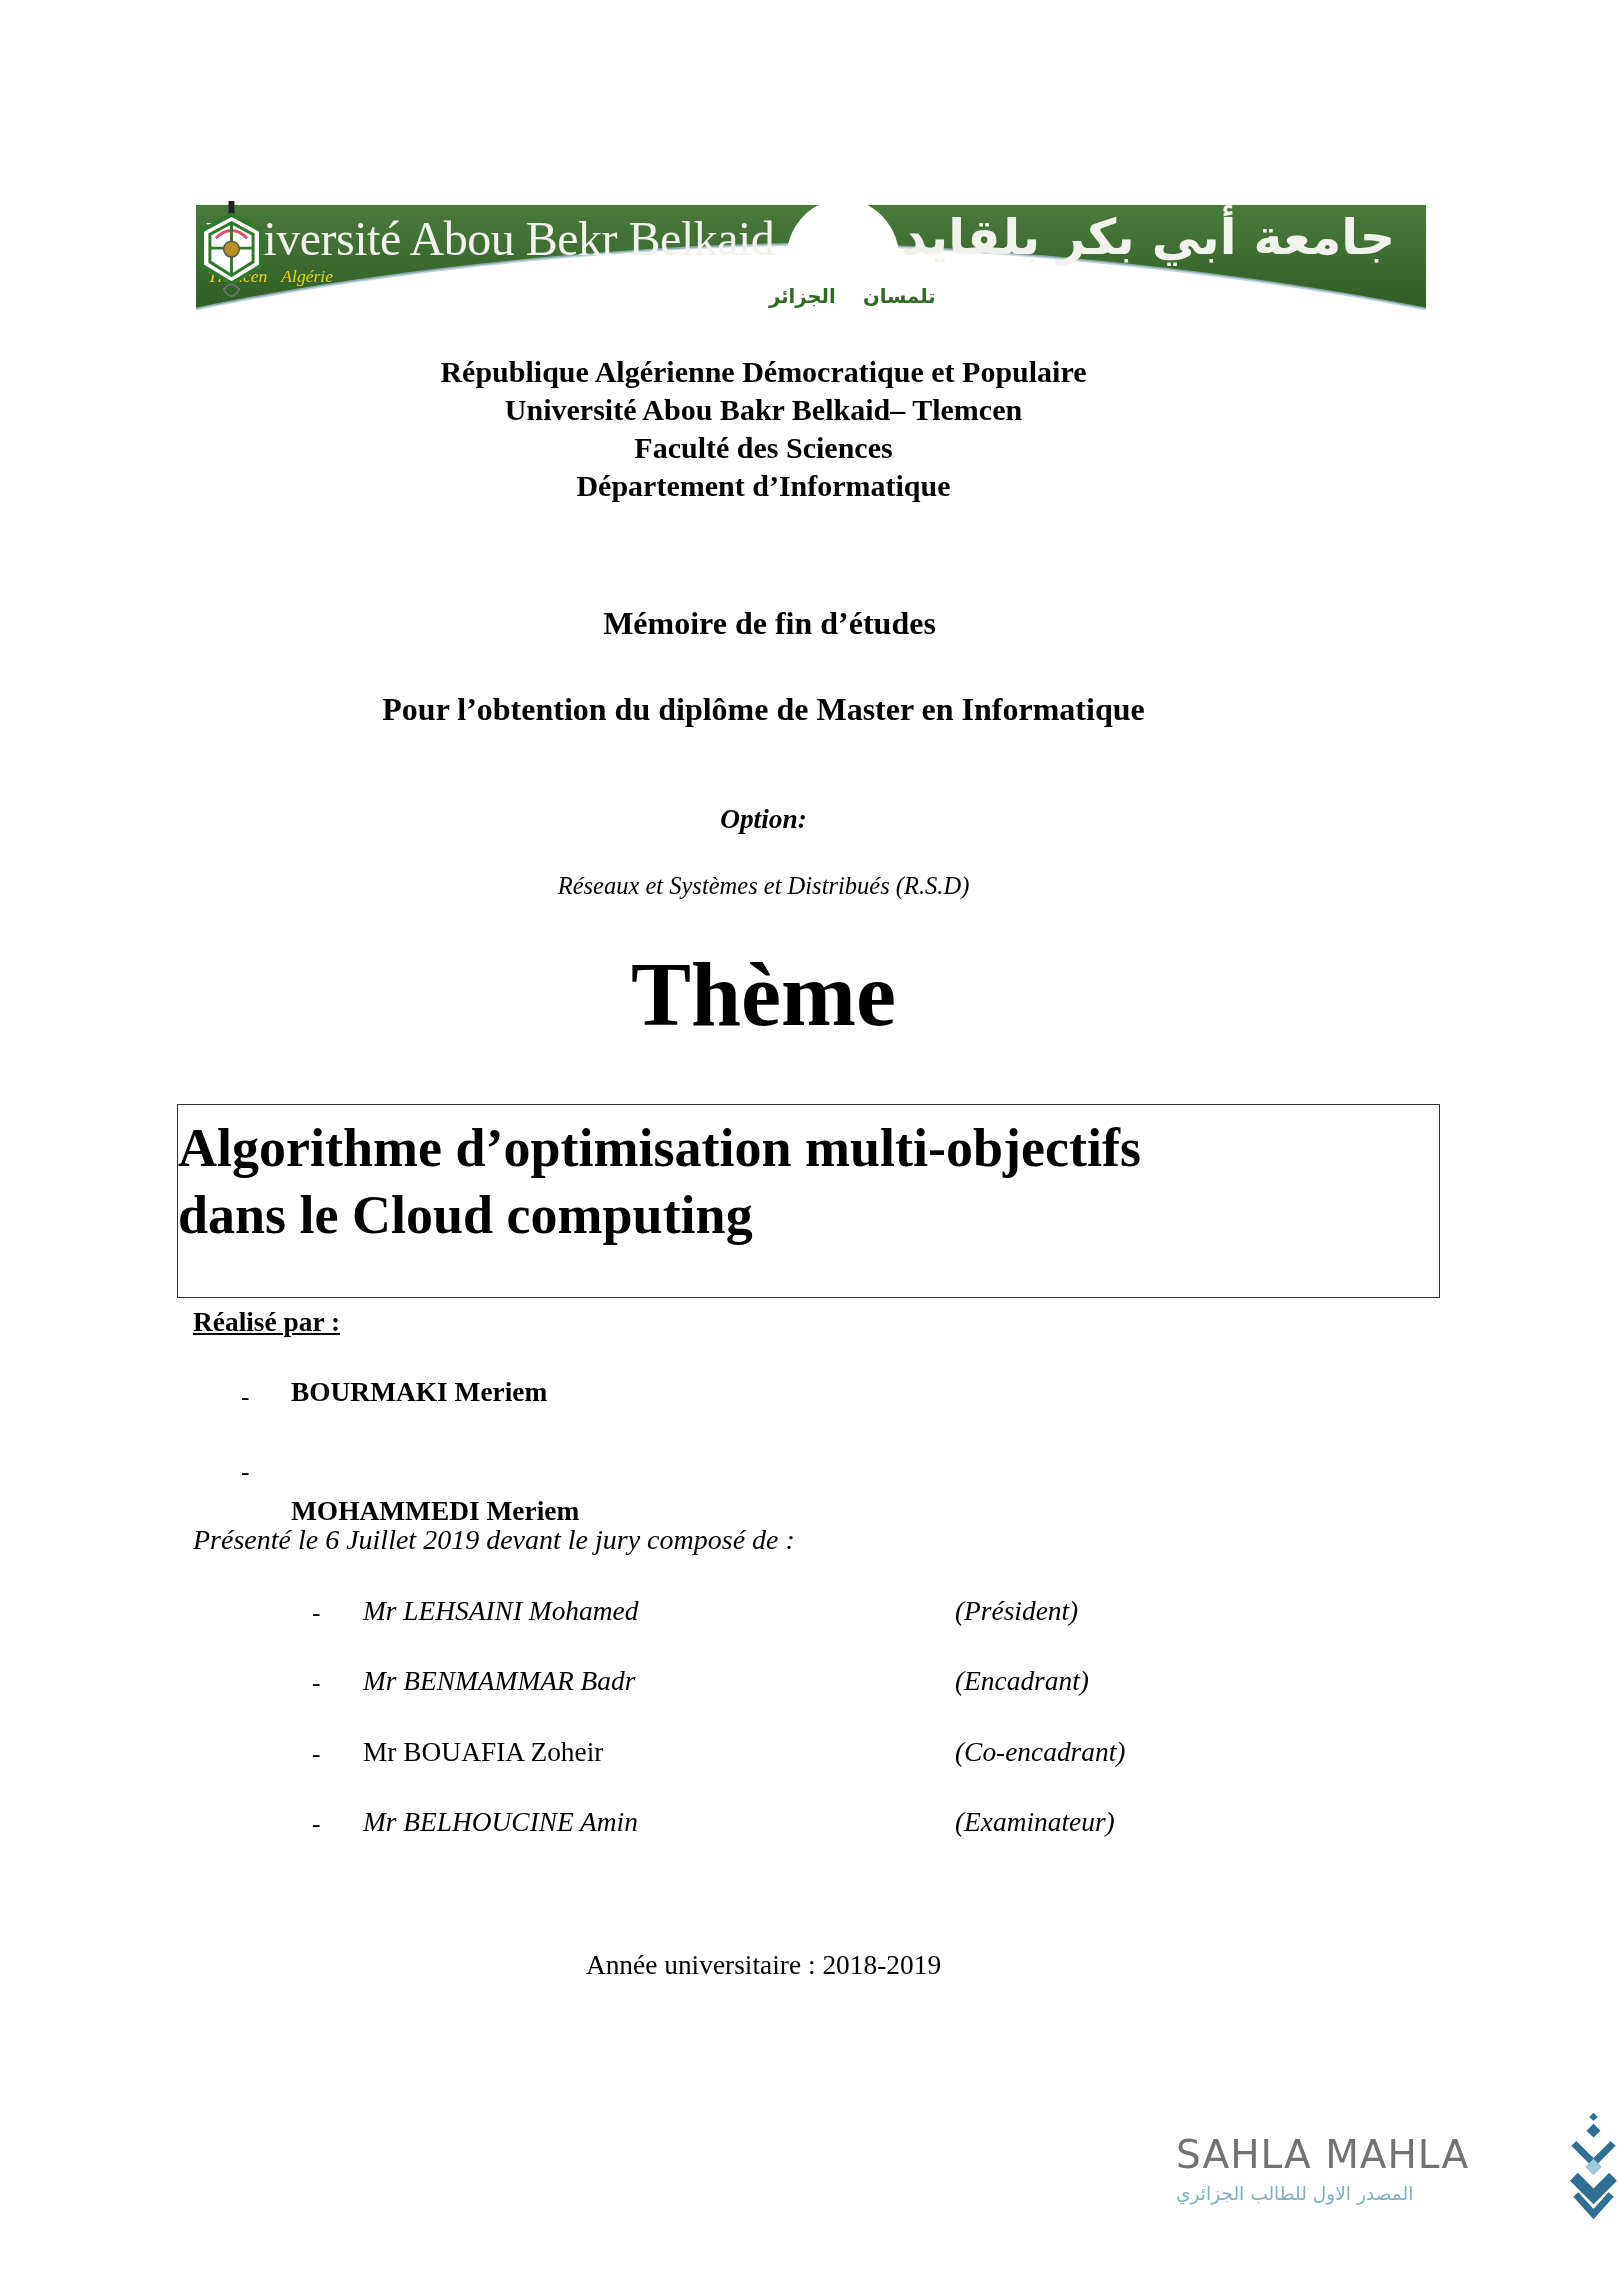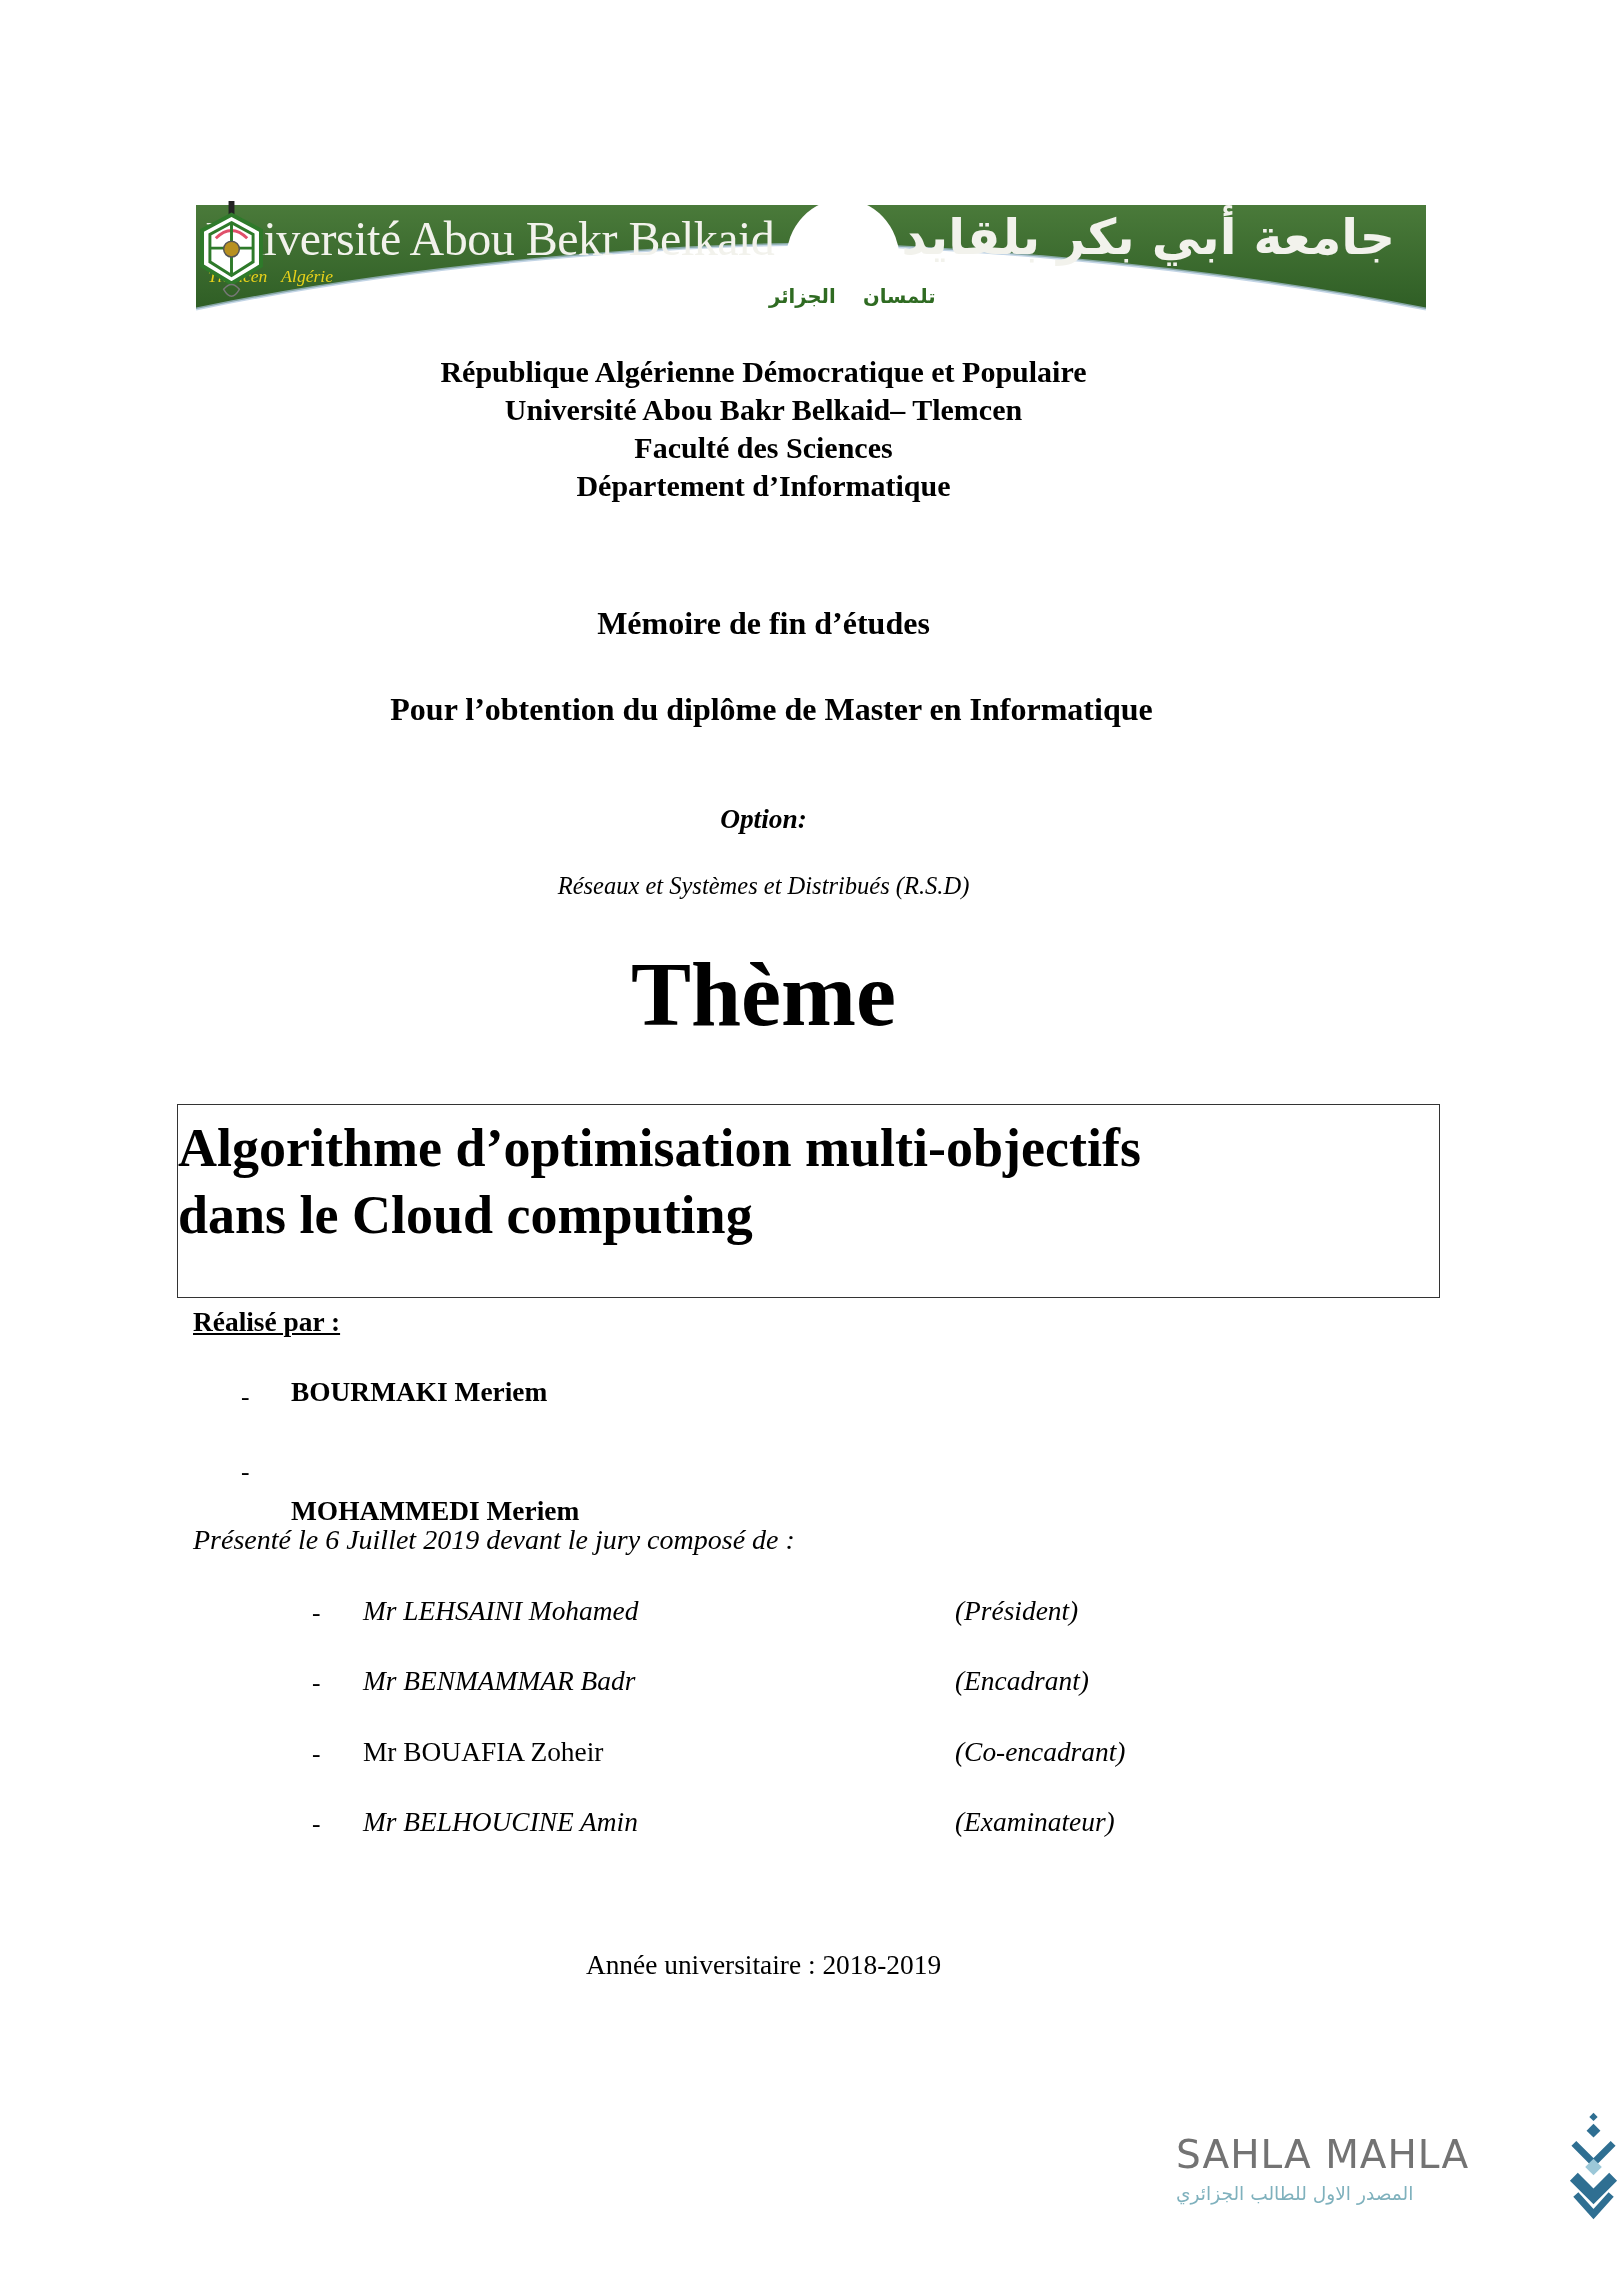--- a/index.html
+++ b/index.html
@@ -19,22 +19,22 @@
                      font-family: "DejaVu Sans", sans-serif; font-weight: bold; direction: rtl; white-space: nowrap; }
   .banner-city-ar { position: absolute; left: 573px; top: 84px; font-size: 19.6px; color: #2f6b22;
                     font-family: "DejaVu Sans", sans-serif; font-weight: bold; direction: rtl; white-space: nowrap; }
   .banner-city-ar2 { position: absolute; left: 667px; top: 84px; font-size: 19.6px; color: #2f6b22;
                     font-family: "DejaVu Sans", sans-serif; font-weight: bold; direction: rtl; white-space: nowrap; }
   .emblem { position: absolute; left: 613px; top: 0px; width: 71px; height: 106px; }
 
   
   .hdr { font-weight: bold; font-size: 30px; line-height: 38px; }
 
-  .memo { top: 605px; font-size: 32px; font-weight: bold; }
-  .obt { top: 691px; font-size: 32px; font-weight: bold; margin-left: 8px; }
+  .memo { top: 605px; font-size: 32px; font-weight: bold; padding-left: 6px; }
+  .obt { top: 691px; font-size: 32px; font-weight: bold; }
   .opt-label { top: 804px; font-size: 27.4px; font-weight: bold; font-style: italic; }
   .opt-value { top: 872px; font-size: 24.5px; font-style: italic; }
   .theme { top: 943px; font-size: 90px; font-weight: bold; }
 
   .title-box { left: 177px; top: 1104px; width: 1263px; height: 194px; border: 1.5px solid #333;
                box-sizing: border-box; text-align: left; }
   .title-line { font-size: 54px; font-weight: bold; line-height: 67px; }
   .title-box .l1 { margin-top: 9.8px; }
 
   .realise { left: 193px; top: 1307px; font-size: 27.4px; font-weight: bold; text-decoration: underline; }

